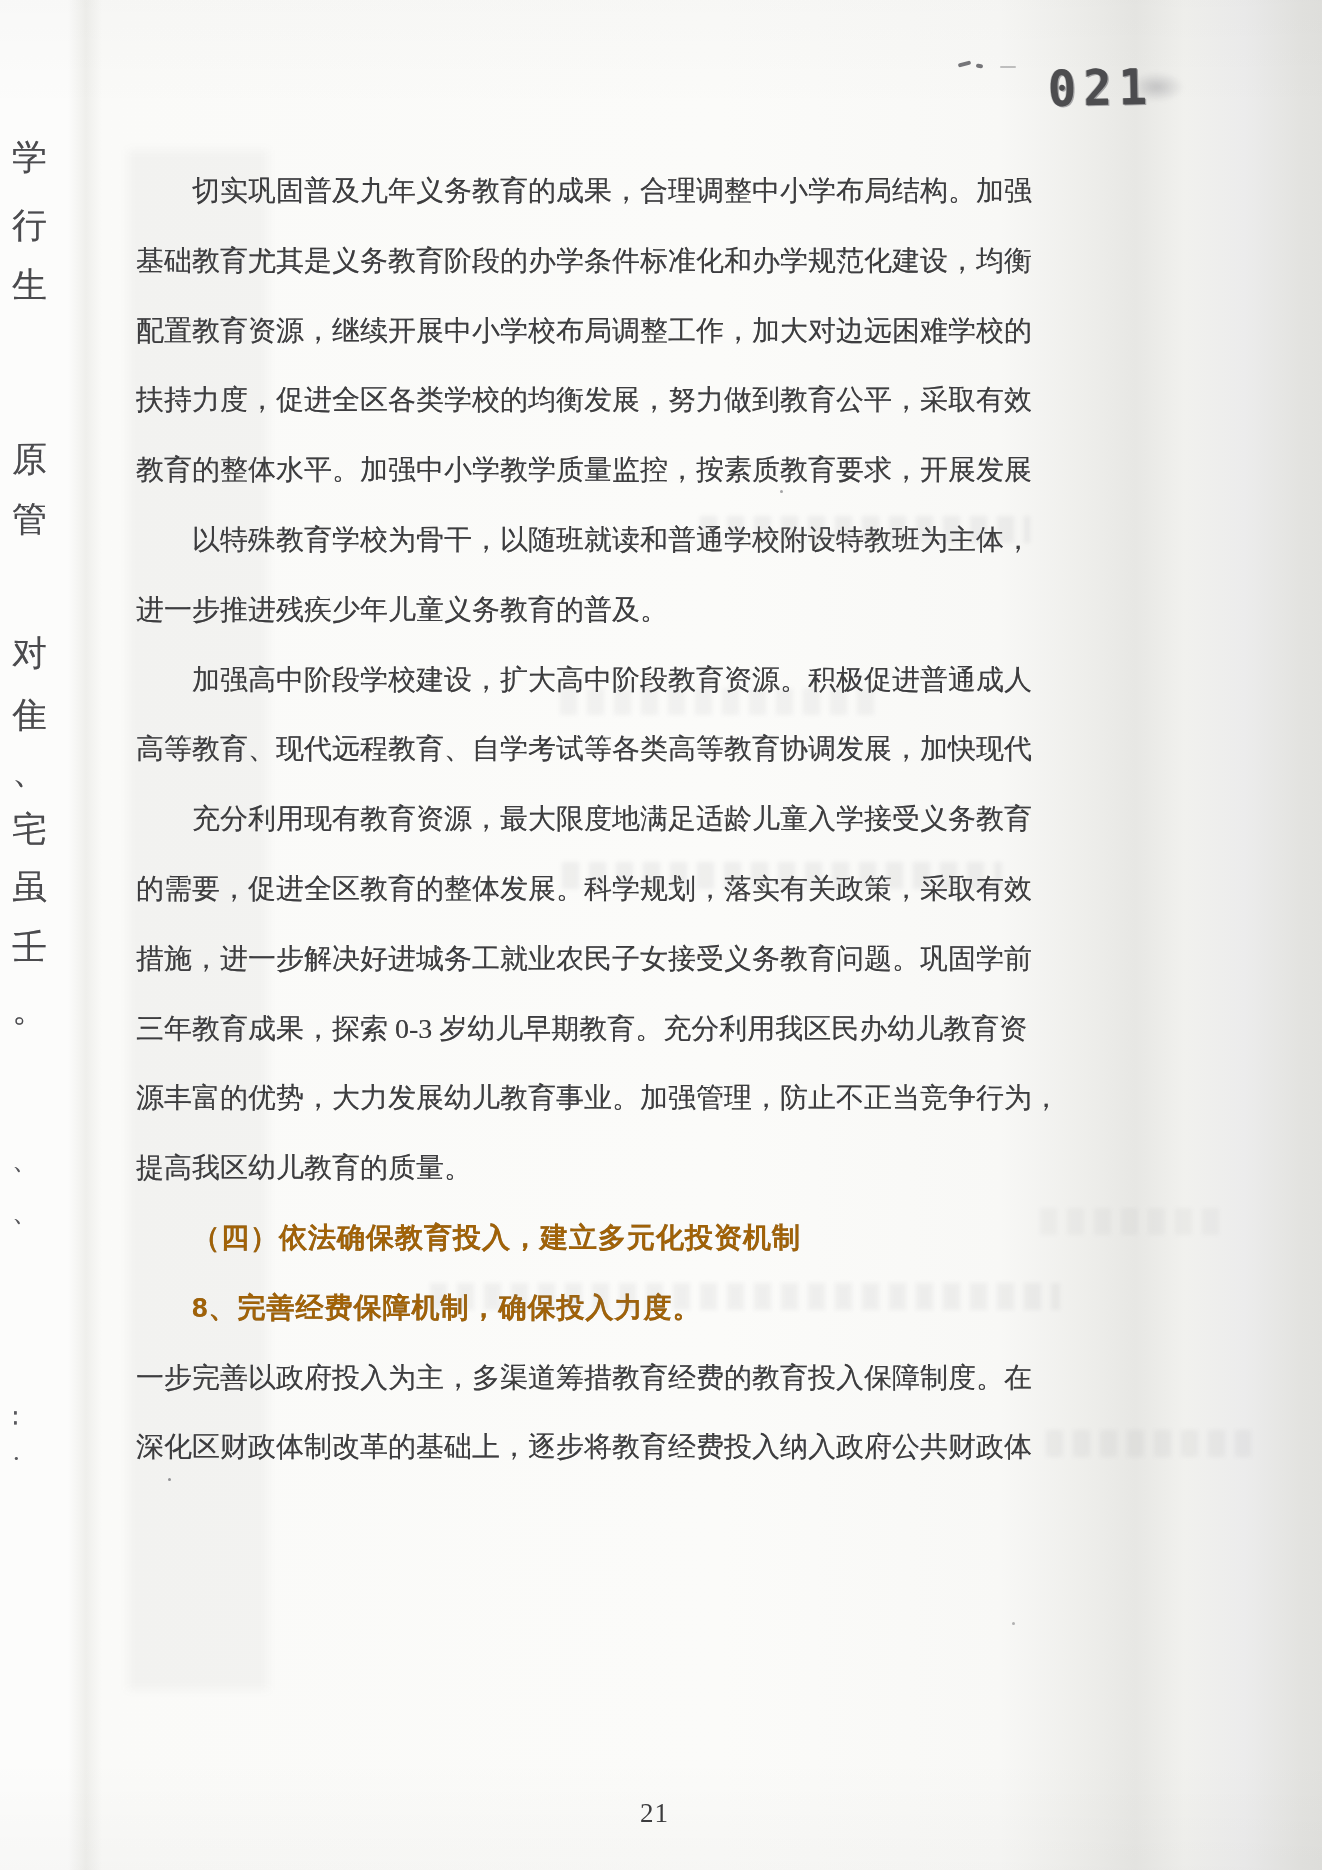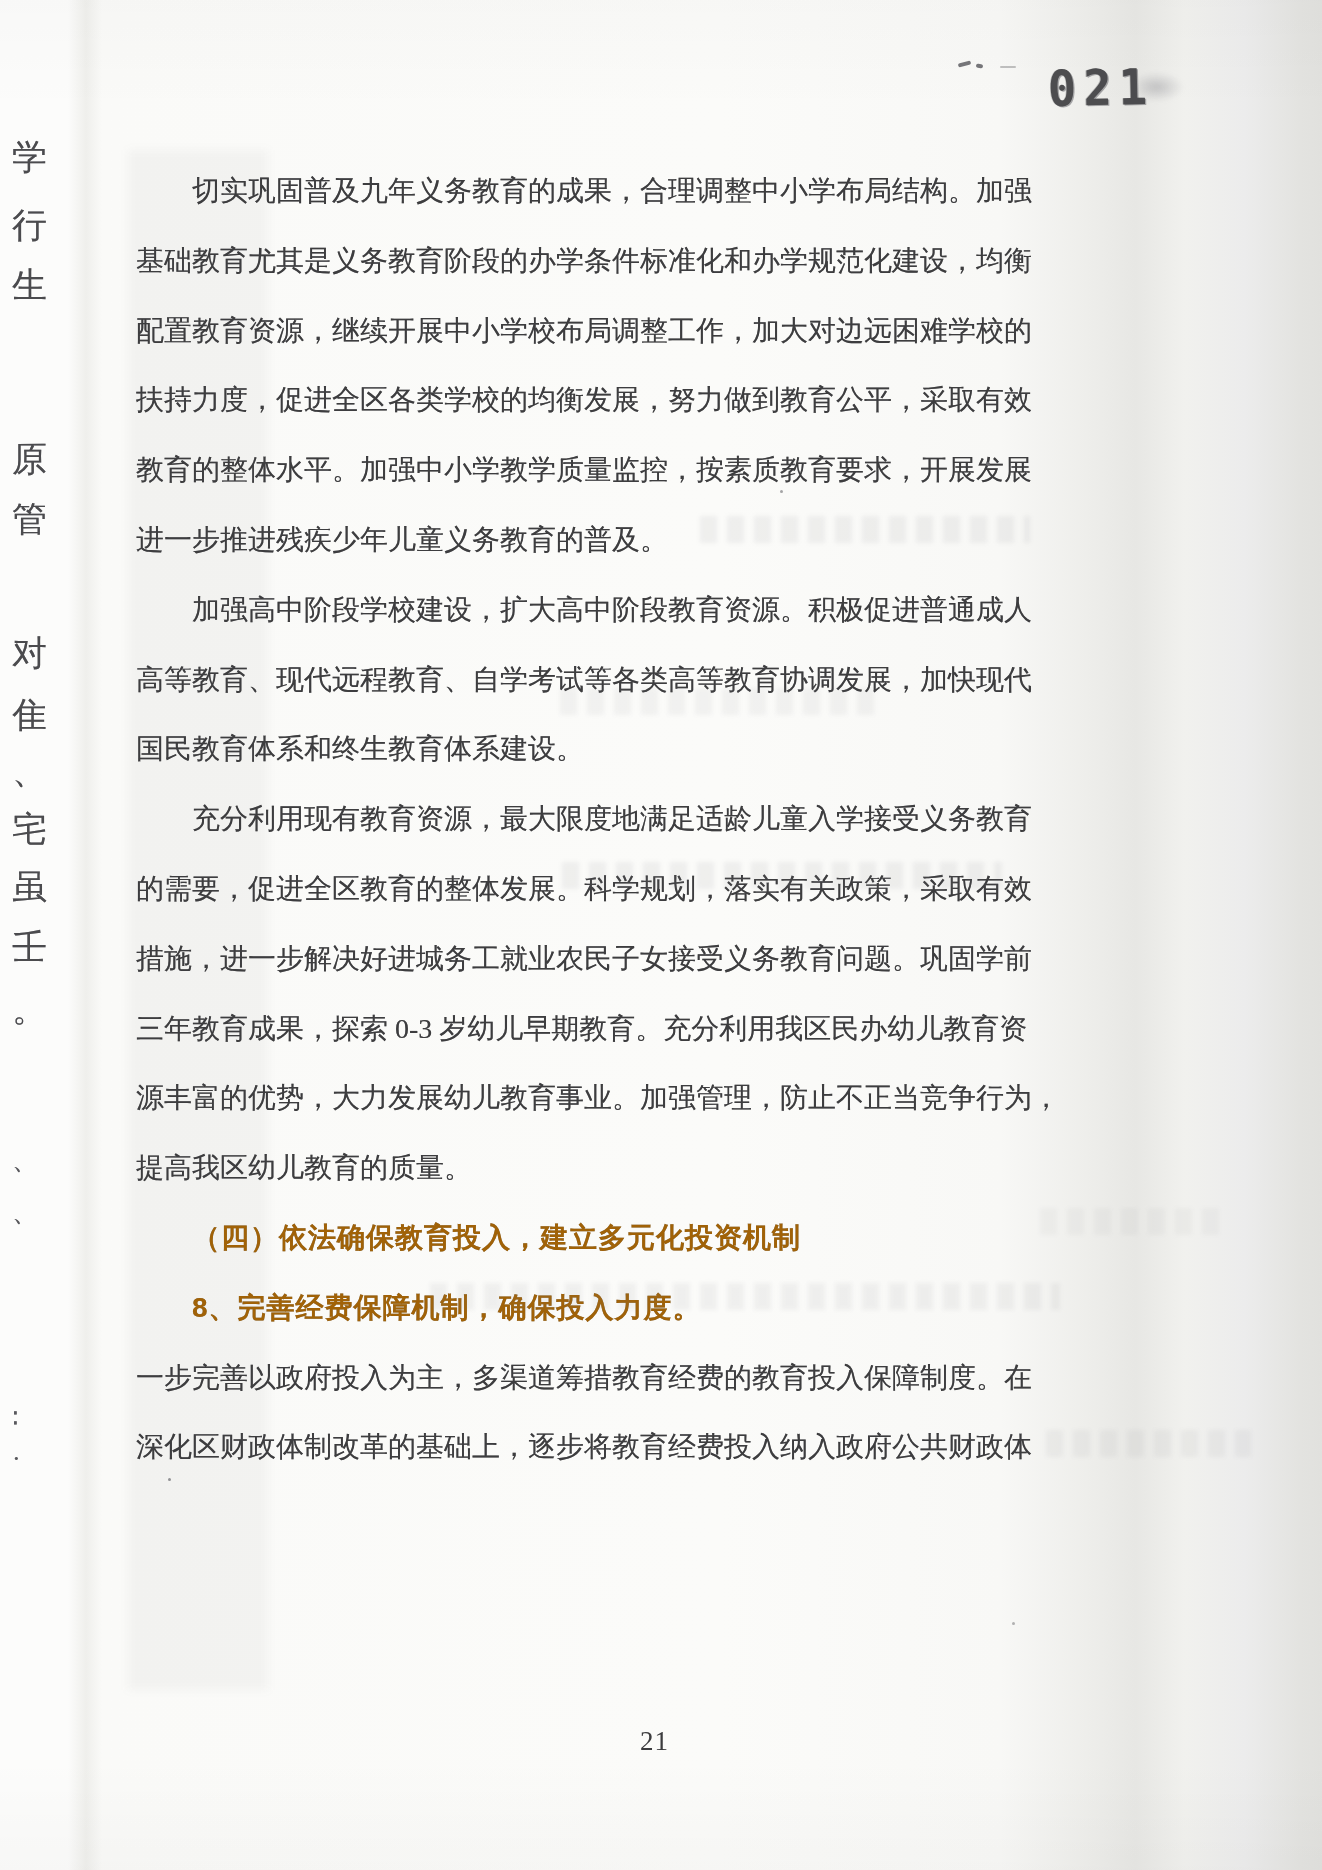--- a/index.html
+++ b/index.html
@@ -52,21 +52,21 @@
   .stamp-smear{
     position:absolute;left:1138px;top:72px;width:46px;height:30px;
     background:radial-gradient(ellipse at 40% 50%, rgba(120,120,128,.35), rgba(120,120,128,0) 70%);
     filter:blur(2px);
   }
   .pencil-mark{position:absolute;background:#55555a;border-radius:2px;opacity:.8;}
   .pm1{left:958px;top:62px;width:13px;height:4px;transform:rotate(-14deg);}
   .pm2{left:976px;top:64px;width:7px;height:4px;transform:rotate(8deg);}
   .pm3{left:1000px;top:66px;width:16px;height:2px;opacity:.35;}
   .footer-num{
-    position:absolute;left:640px;top:1726px;
+    position:absolute;left:640px;top:1798px;
     font-size:27px;color:#3c3c3e;letter-spacing:1px;
   }
   .margin-notes{position:absolute;left:0;top:0;width:90px;height:100%;}
   .mnote{
     position:absolute;left:12px;
     font-size:35px;color:#4b4b4e;line-height:1;
     text-shadow:0 0 0.5px rgba(70,70,75,.5);
   }
   .mnote.small{font-size:26px;color:#58585c;}
   
@@ -118,24 +118,24 @@
     <span class="mnote small" style="top: 1406px;">∶</span>
     <span class="mnote small" style="top: 1446px;">·</span>
   </div>
 
 <div class="body-text">
     <div class="line indent">切实巩固普及九年义务教育的成果，合理调整中小学布局结构。加强</div>
     <div class="line">基础教育尤其是义务教育阶段的办学条件标准化和办学规范化建设，均衡</div>
     <div class="line">配置教育资源，继续开展中小学校布局调整工作，加大对边远困难学校的</div>
     <div class="line">扶持力度，促进全区各类学校的均衡发展，努力做到教育公平，采取有效</div>
     <div class="line">教育的整体水平。加强中小学教学质量监控，按素质教育要求，开展发展</div>
+    <div class="line indent">以特殊教育学校为骨干，以随班就读和普通学校附设特教班为主体，</div>
     <div class="line">进一步推进残疾少年儿童义务教育的普及。</div>
     <div class="line indent">加强高中阶段学校建设，扩大高中阶段教育资源。积极促进普通成人</div>
     <div class="line">高等教育、现代远程教育、自学考试等各类高等教育协调发展，加快现代</div>
-    <div class="line">国民教育体系和终生教育体系建设。</div>
     <div class="line indent">充分利用现有教育资源，最大限度地满足适龄儿童入学接受义务教育</div>
     <div class="line">的需要，促进全区教育的整体发展。科学规划，落实有关政策，采取有效</div>
     <div class="line">措施，进一步解决好进城务工就业农民子女接受义务教育问题。巩固学前</div>
     <div class="line">三年教育成果，探索 0-3 岁幼儿早期教育。充分利用我区民办幼儿教育资</div>
     <div class="line">源丰富的优势，大力发展幼儿教育事业。加强管理，防止不正当竞争行为，</div>
     <div class="line">提高我区幼儿教育的质量。</div>
     <div class="line indent bold">（四）依法确保教育投入，建立多元化投资机制</div>
     <div class="line indent bold">8、完善经费保障机制，确保投入力度。</div>
     <div class="line">一步完善以政府投入为主，多渠道筹措教育经费的教育投入保障制度。在</div>
     <div class="line">深化区财政体制改革的基础上，逐步将教育经费投入纳入政府公共财政体</div>

